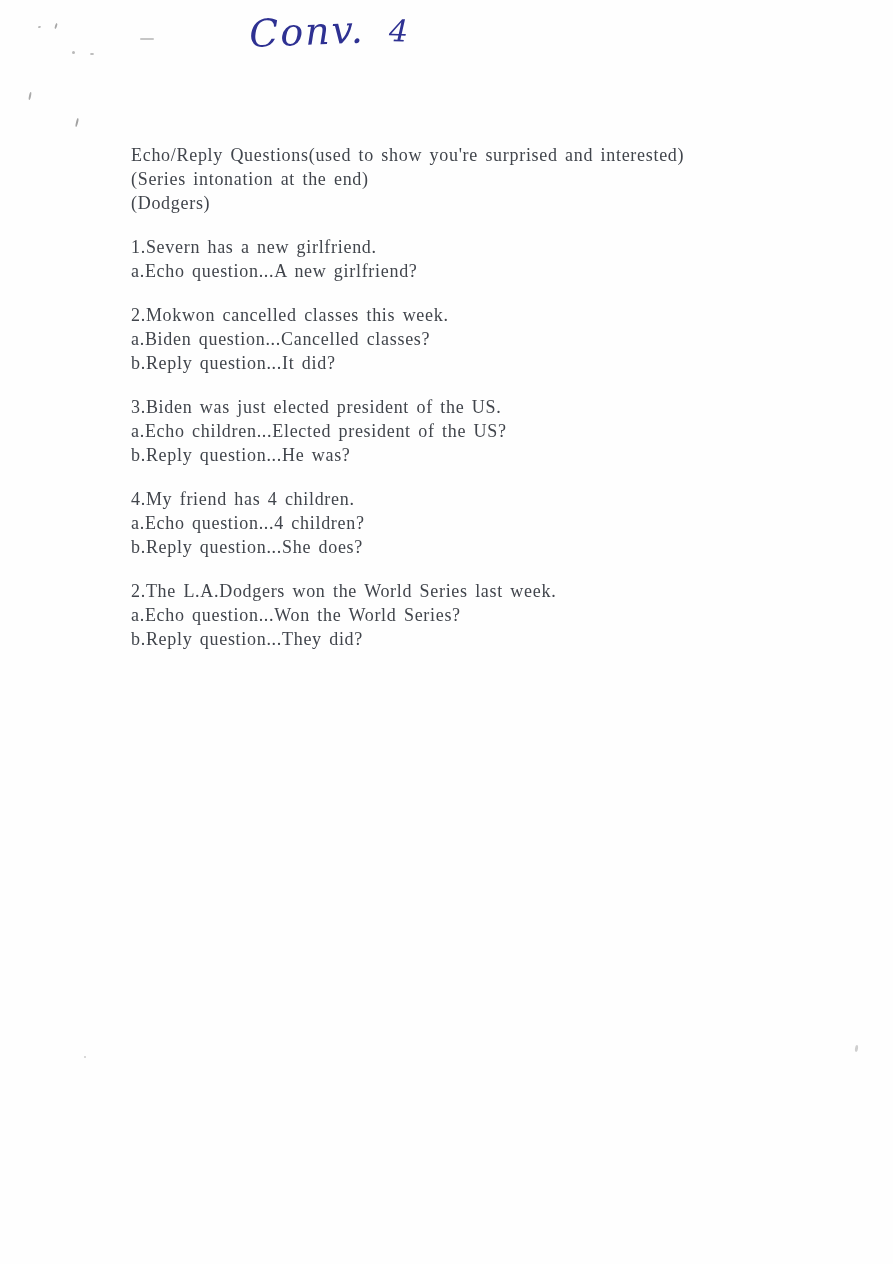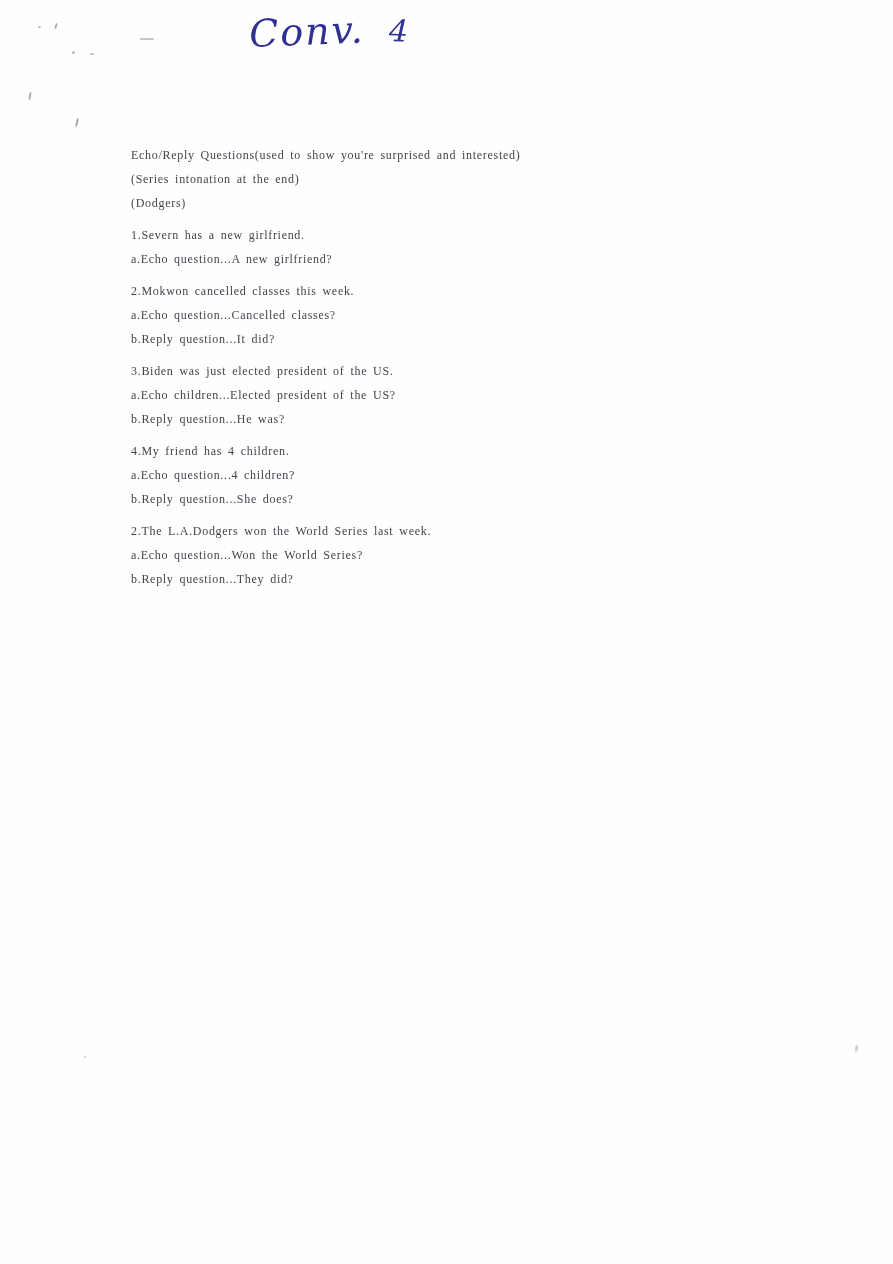--- a/index.html
+++ b/index.html
@@ -57,27 +57,27 @@
   }
 
   
   .body-text {
     position: absolute;
     left: 131px;
     top: 143px;
     width: 640px;
     color: #41454c;
     font-family: "Liberation Serif", serif;
-    font-size: 12px;
+    font-size: 18px;
     line-height: 24px;
     letter-spacing: 0.7px;
     word-spacing: 2.2px;
   }
   .intro-line { white-space: nowrap; }
-  .block { margin-top: 8px; }
+  .block { margin-top: 20px; }
   .block .line { white-space: nowrap; }
   .blk-title { }
 </style>
 </head>
 <body>
 
 <div id="page">
 
   <span class="speckle speck-a"></span>
   <span class="speckle speck-b"></span>
@@ -100,21 +100,21 @@
     <div class="intro-line">(Series intonation at the end)</div>
     <div class="intro-line">(Dodgers)</div>
 
     <div class="block">
       <div class="line blk-title">1.Severn has a new girlfriend.</div>
       <div class="line">a.Echo question...A new girlfriend?</div>
     </div>
 
     <div class="block">
       <div class="line blk-title">2.Mokwon cancelled classes this week.</div>
-      <div class="line">a.Echo question...Cancelled classes?</div>
+      <div class="line">a.Biden question...Cancelled classes?</div>
       <div class="line">b.Reply question...It did?</div>
     </div>
 
     <div class="block">
       <div class="line blk-title">3.Biden was just elected president of the US.</div>
       <div class="line">a.Echo children...Elected president of the US?</div>
       <div class="line">b.Reply question...He was?</div>
     </div>
 
     <div class="block">

